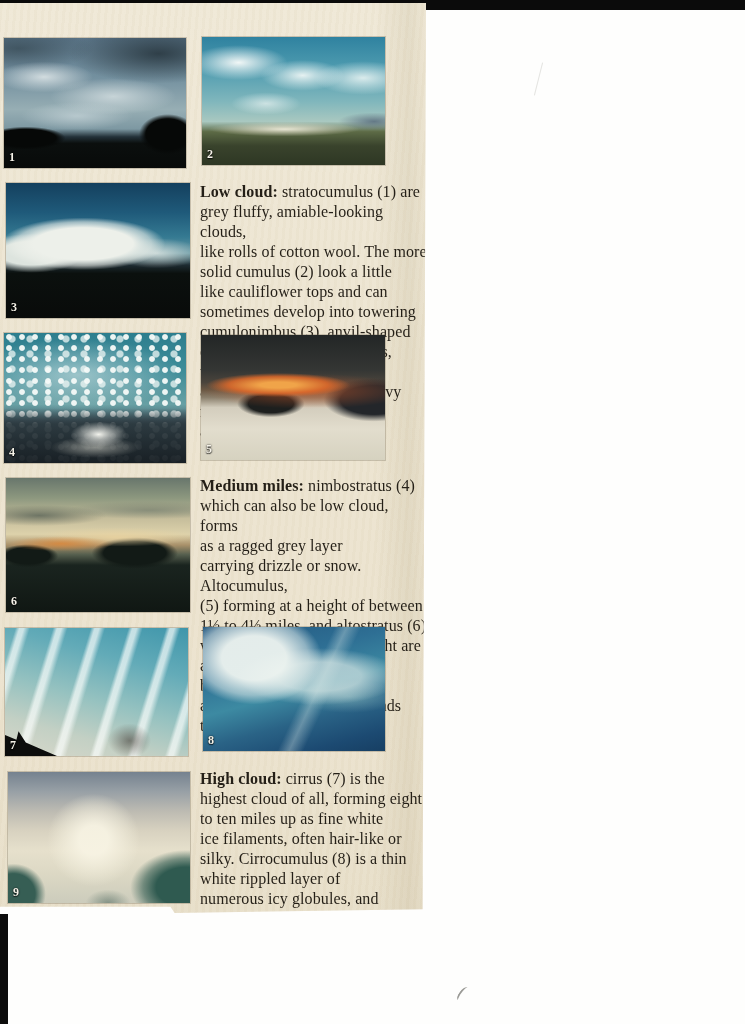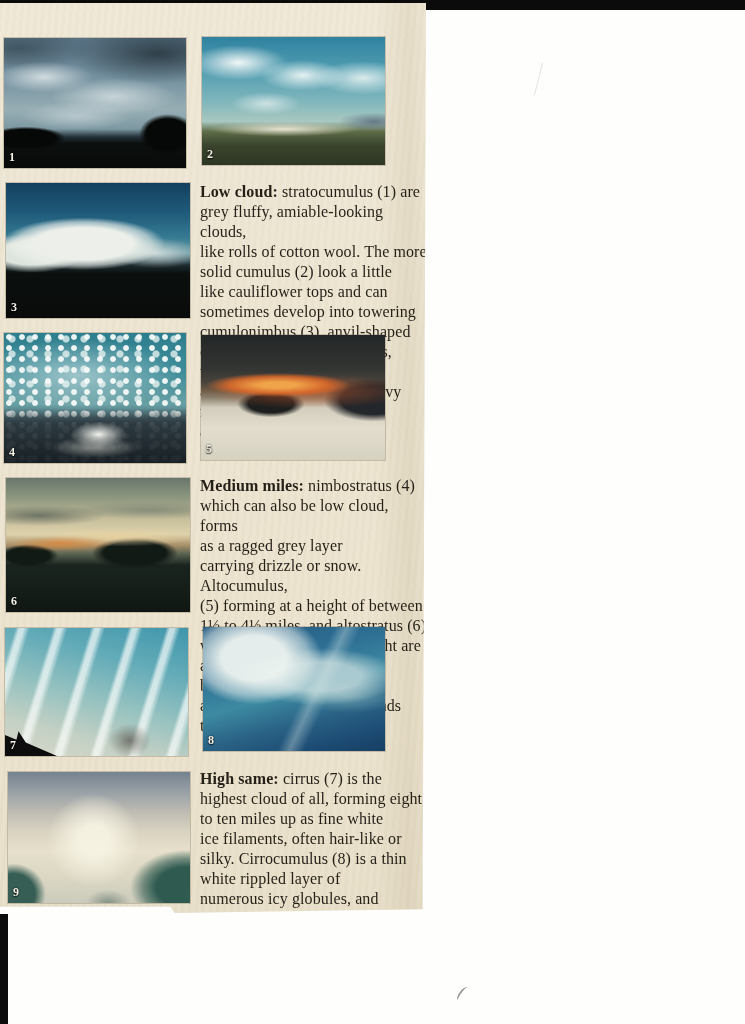--- a/index.html
+++ b/index.html
@@ -171,21 +171,21 @@
       <i class="roof"></i>
       <span class="num">7</span>
     </div>
   <div class="photo v8">
       <span class="num">8</span>
     </div>
   <div class="photo v9">
       <span class="num">9</span>
     </div>
 
-  <div class="caption t3"><b>High same:</b> <span>cirrus (7) is the
+  <div class="caption t3"><b>High cloud:</b> <span>cirrus (7) is the
 highest cloud of all, forming eight
 to ten miles up as fine white
 ice filaments, often hair-like or
 silky. Cirrocumulus (8) is a thin
 white rippled layer of
 numerous icy globules, and
 cirrostratus (9) forms a high-level
 veil of ice crystals casting
 a haze over the sun and
 providing a distinctive halo</span></div>

